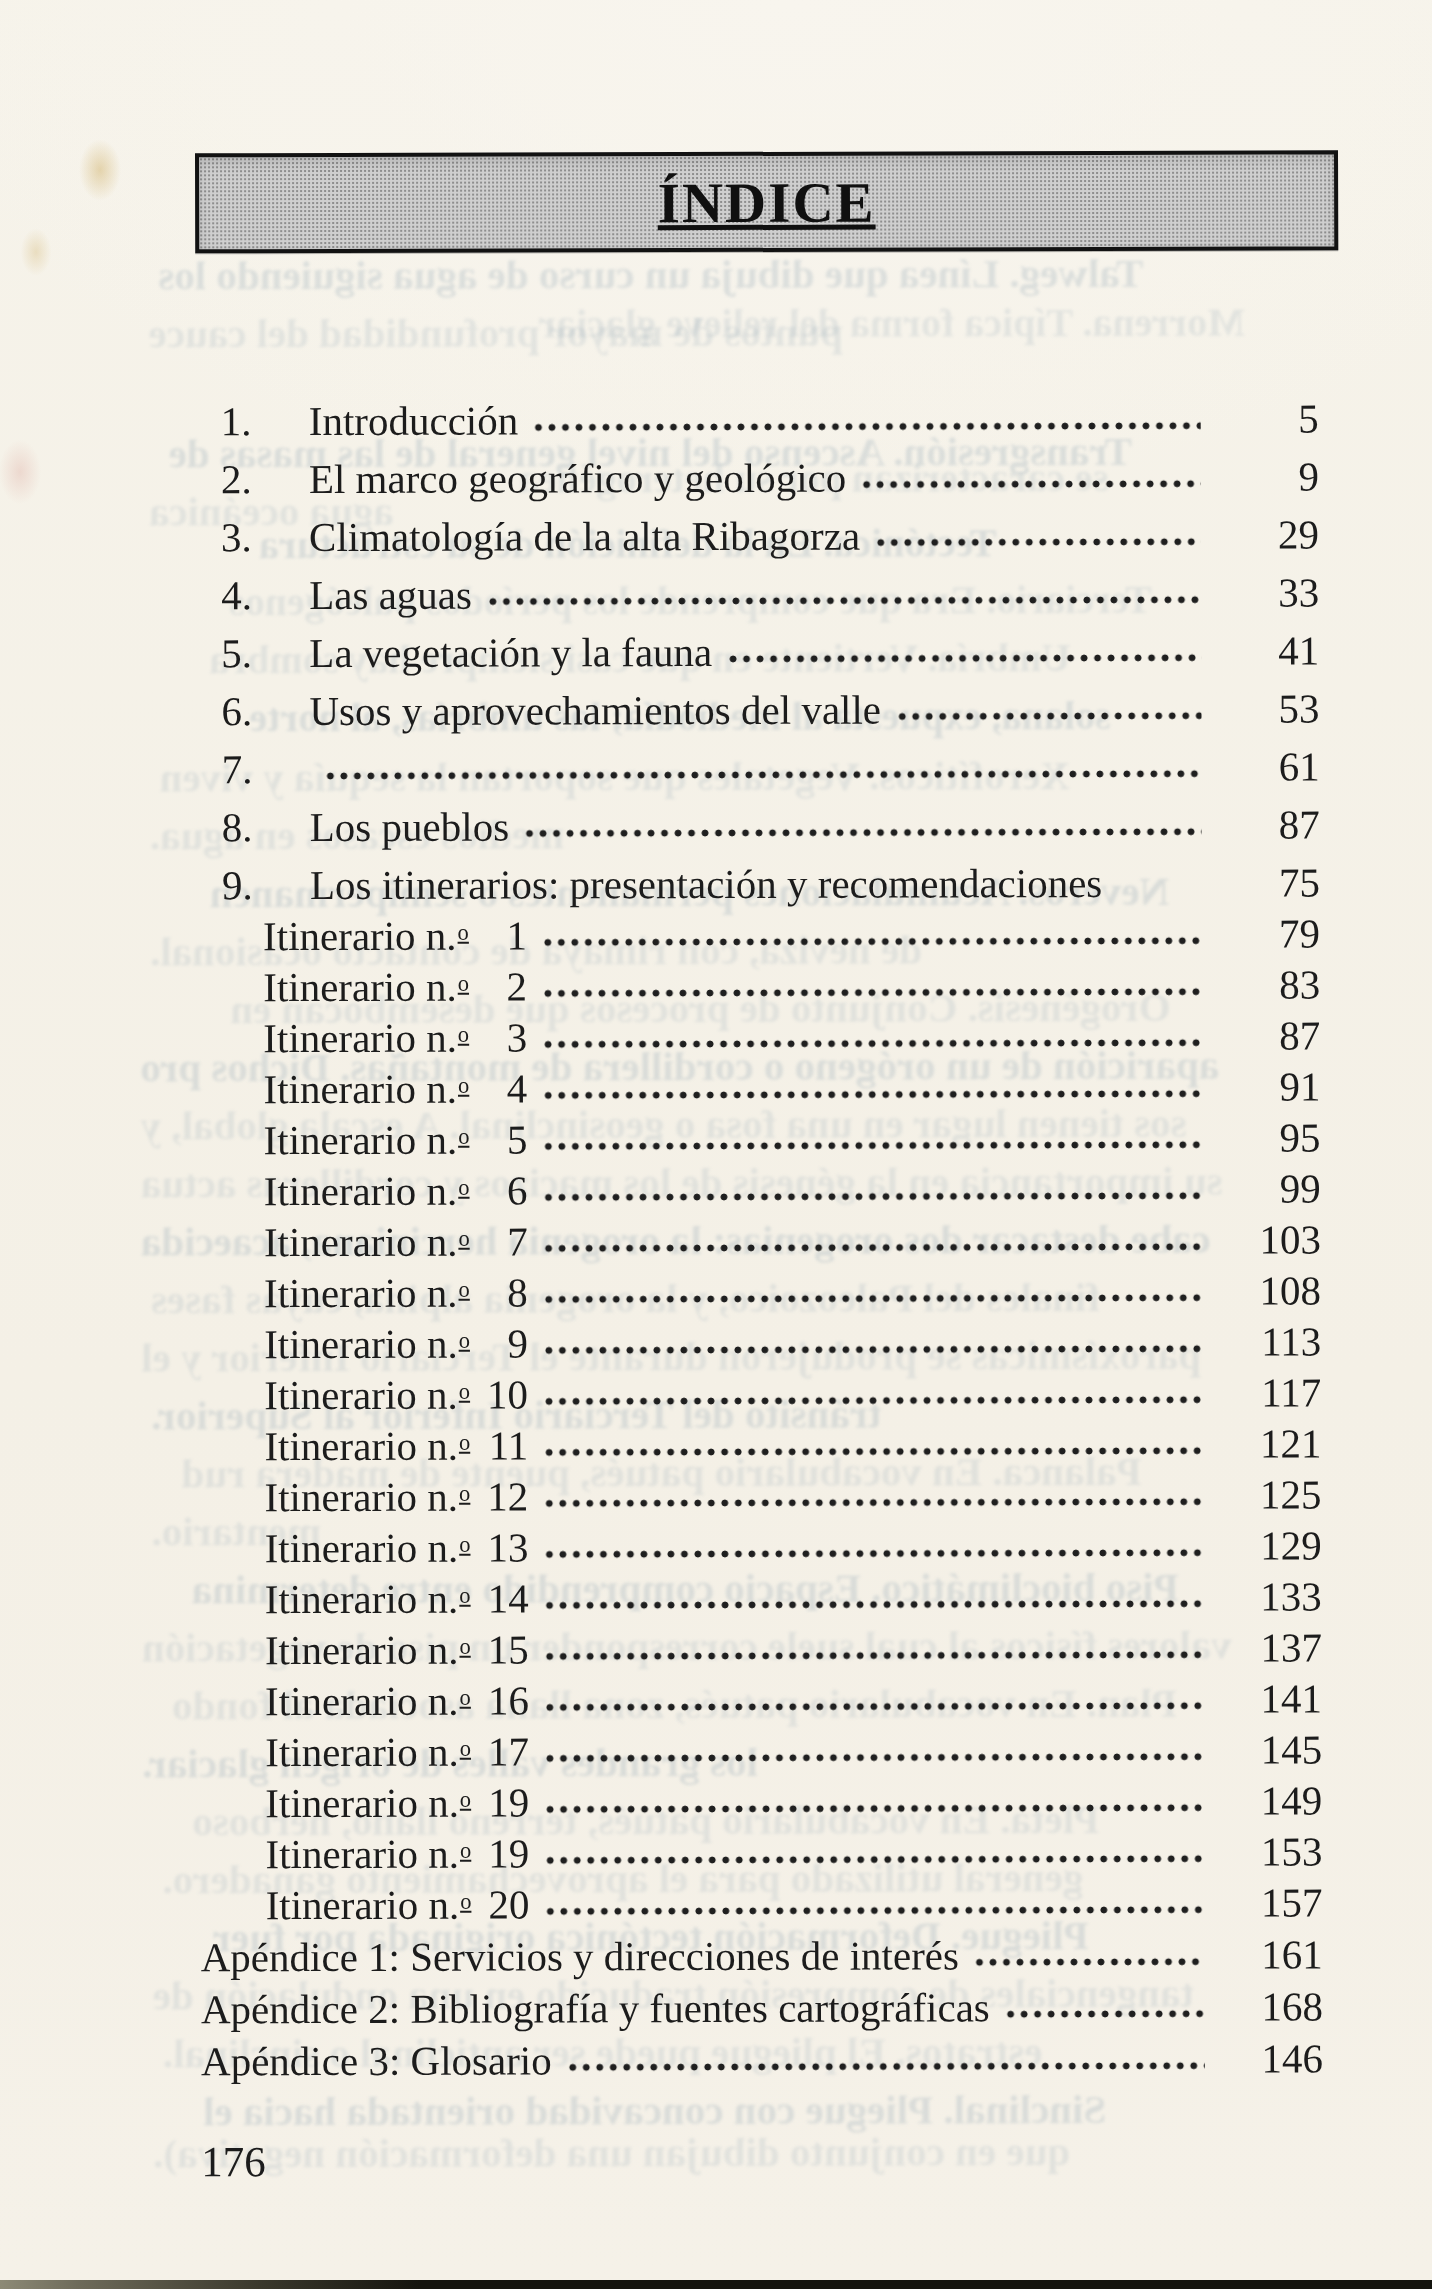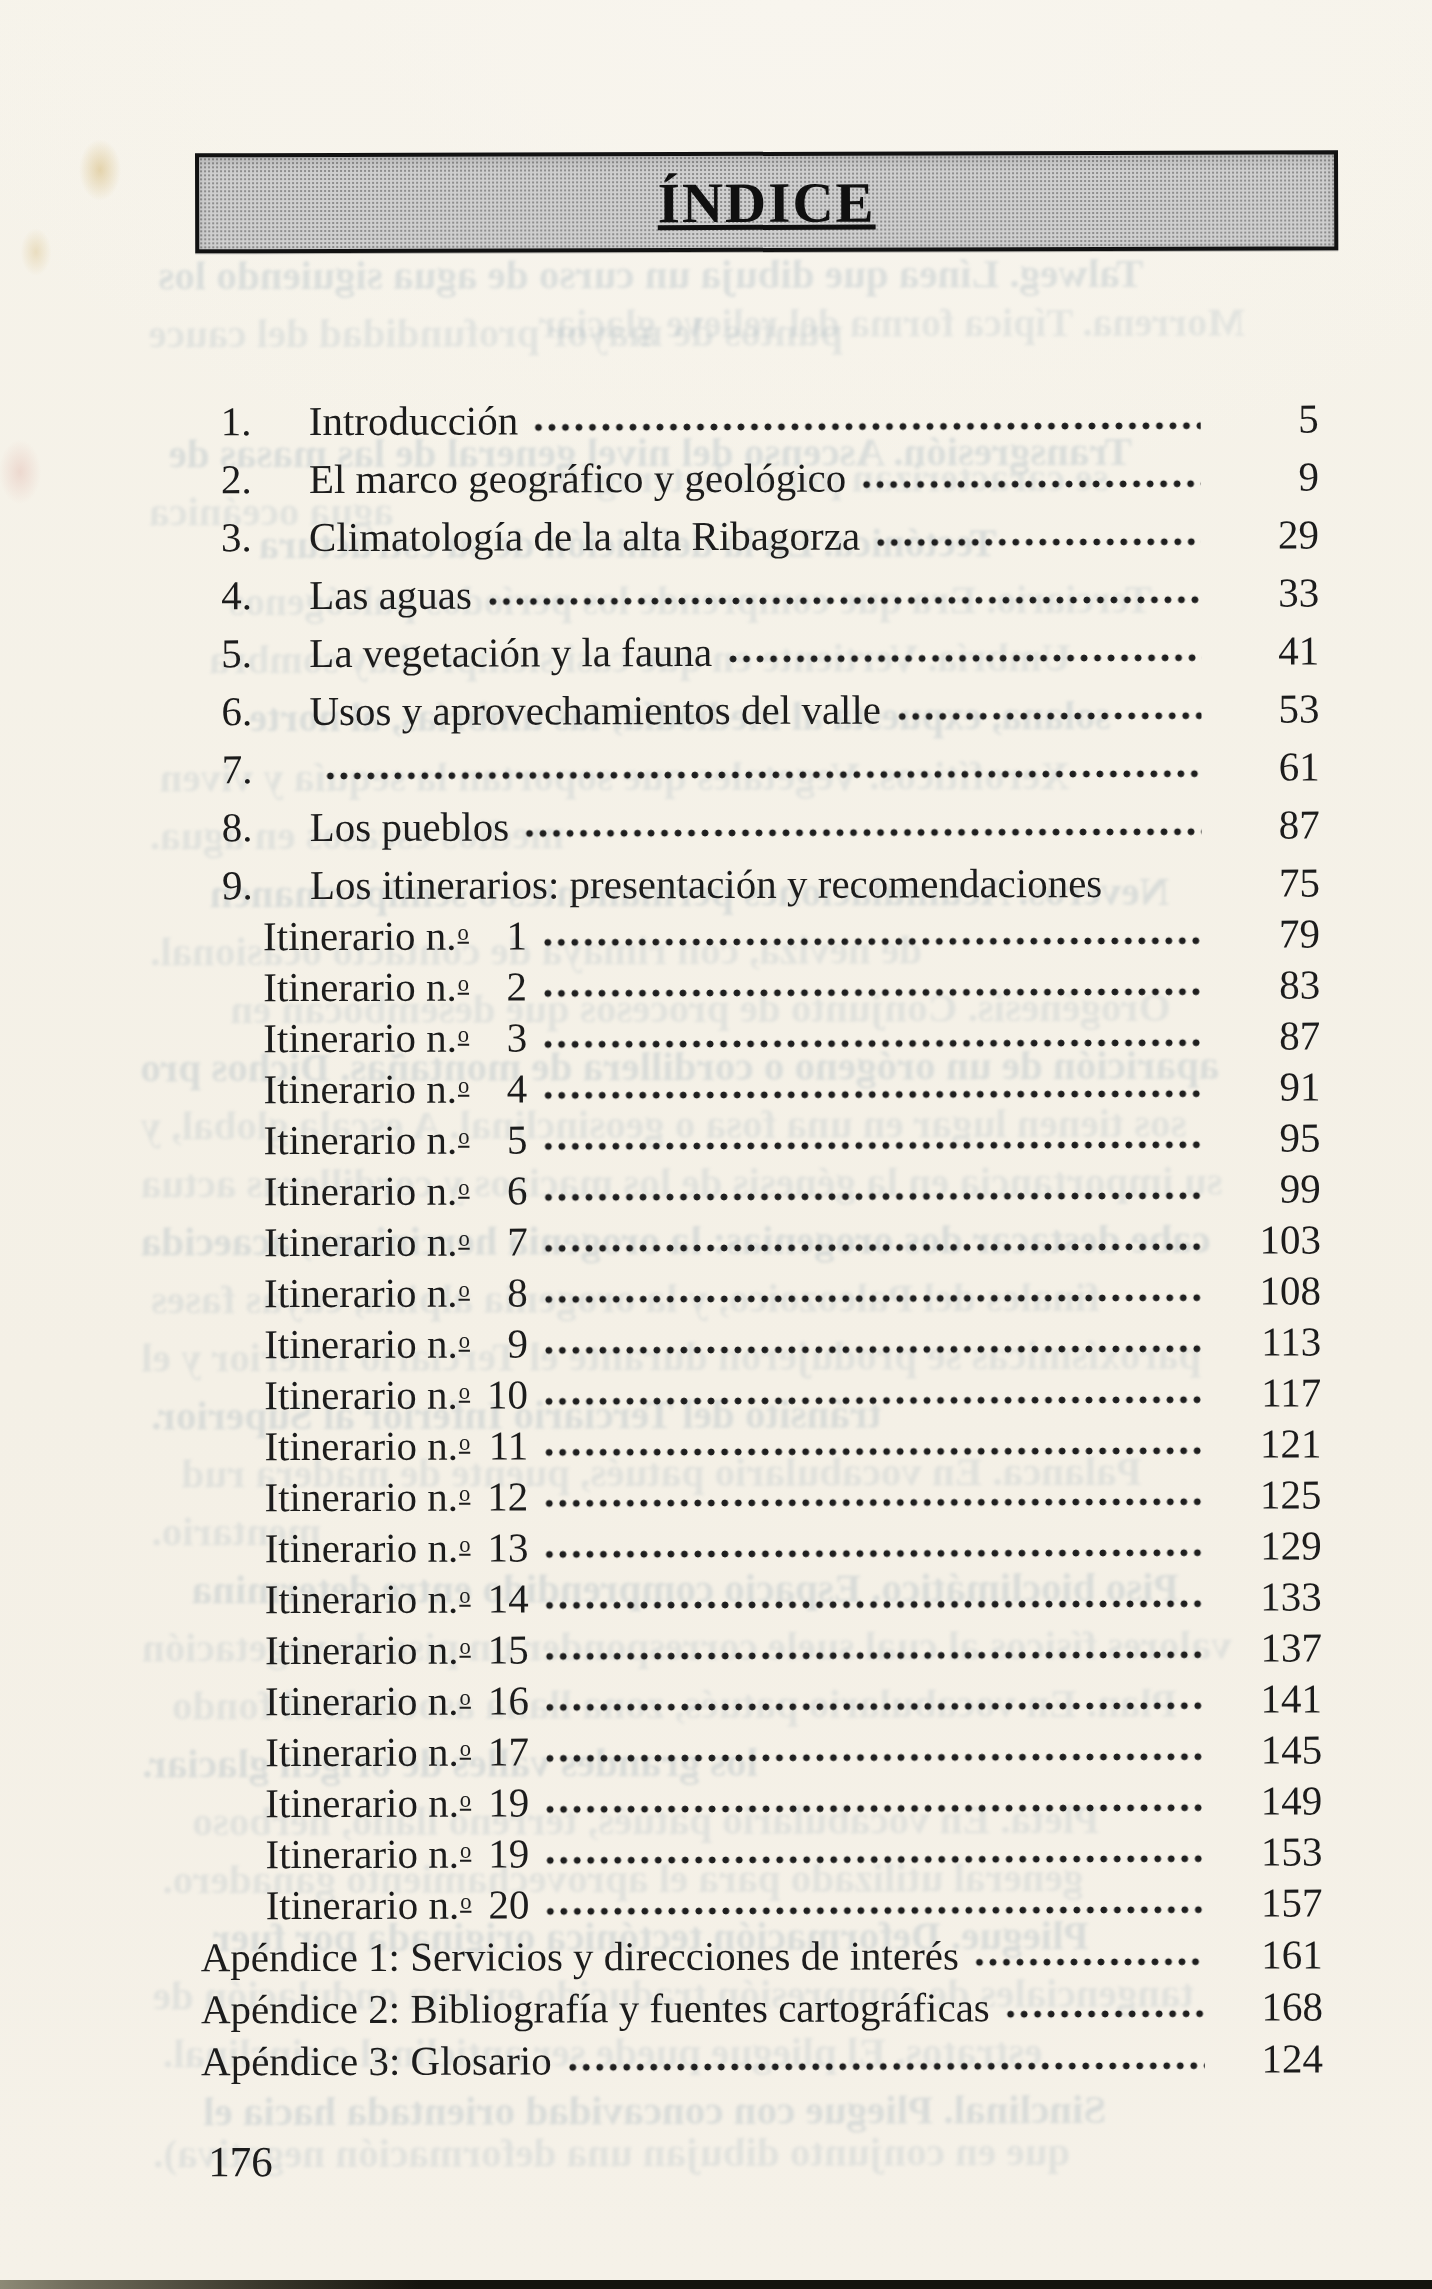--- a/index.html
+++ b/index.html
@@ -57,21 +57,21 @@
   .ord{font-size:.55em;vertical-align:.45em;text-decoration:underline;margin-left:1px;}
   .num{display:inline-block;width:58px;text-align:right;}
   .dots{
     flex:1;height:14px;margin:0 26px 7px 14px;min-width:0;
     background-image:radial-gradient(circle, #1f1f1f 3px, rgba(0,0,0,0) 3.8px);
     background-size:13.5px 14px;background-repeat:repeat-x;background-position:left center;
   }
   .dots.nodots{background:none;}
   .pagenum{width:92px;text-align:right;}
 
-  .folio{position:absolute;left:205px;top:2136px;font-size:43px;z-index:2;}
+  .folio{position:absolute;left:198px;top:2136px;font-size:43px;z-index:2;}
 
   .scan-band{
     position:absolute;left:0;bottom:0;width:100%;height:9px;z-index:4;
     background:linear-gradient(90deg,#8d8a76 0,#6d6a59 80px,#3a382c 260px,#15140e 420px,#15140e 100%);
   }
 </style>
 </head>
 <body>
 
 <div class="page">
@@ -278,20 +278,20 @@
           <span class="pagenum">161</span>
         </div>
         <div class="row appendix">
           <span class="labelwrap"><span>Apéndice 2: Bibliografía y fuentes cartográficas</span></span>
           <span class="dots"></span>
           <span class="pagenum">168</span>
         </div>
         <div class="row appendix">
           <span class="labelwrap"><span>Apéndice 3: Glosario</span></span>
           <span class="dots"></span>
-          <span class="pagenum">124</span>
+          <span class="pagenum">146</span>
         </div>
       </div>
 
     <div class="folio">176</div>
   </div>
   <div class="scan-band"></div>
 </div>
 
 </body></html>

